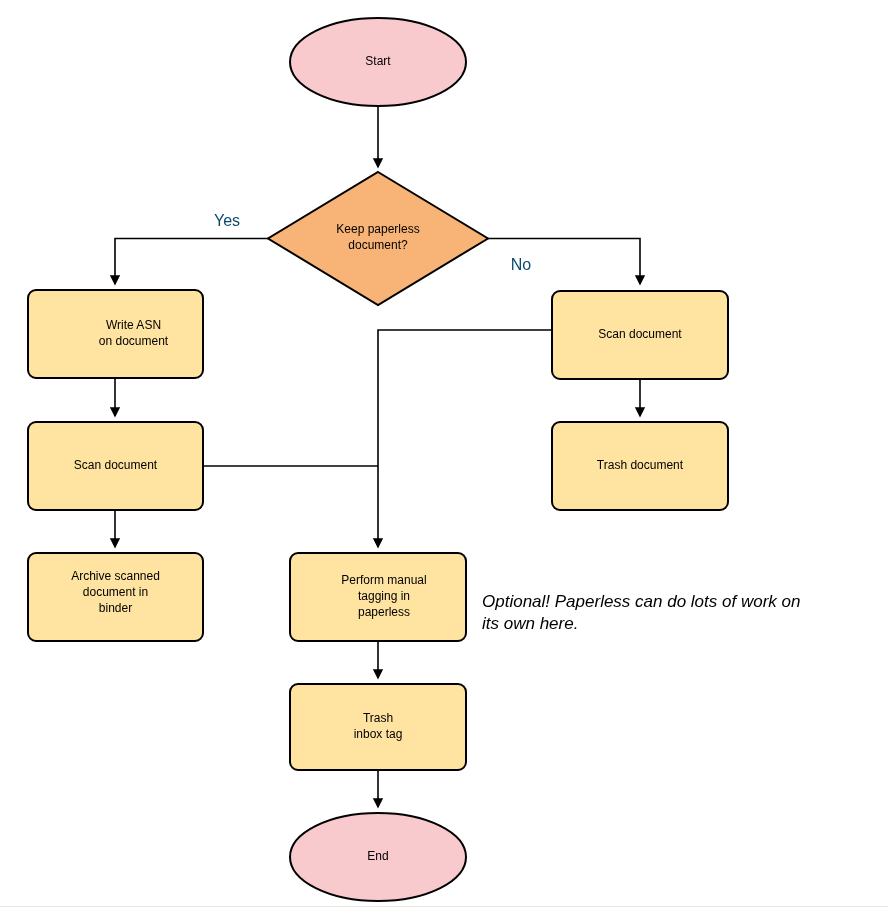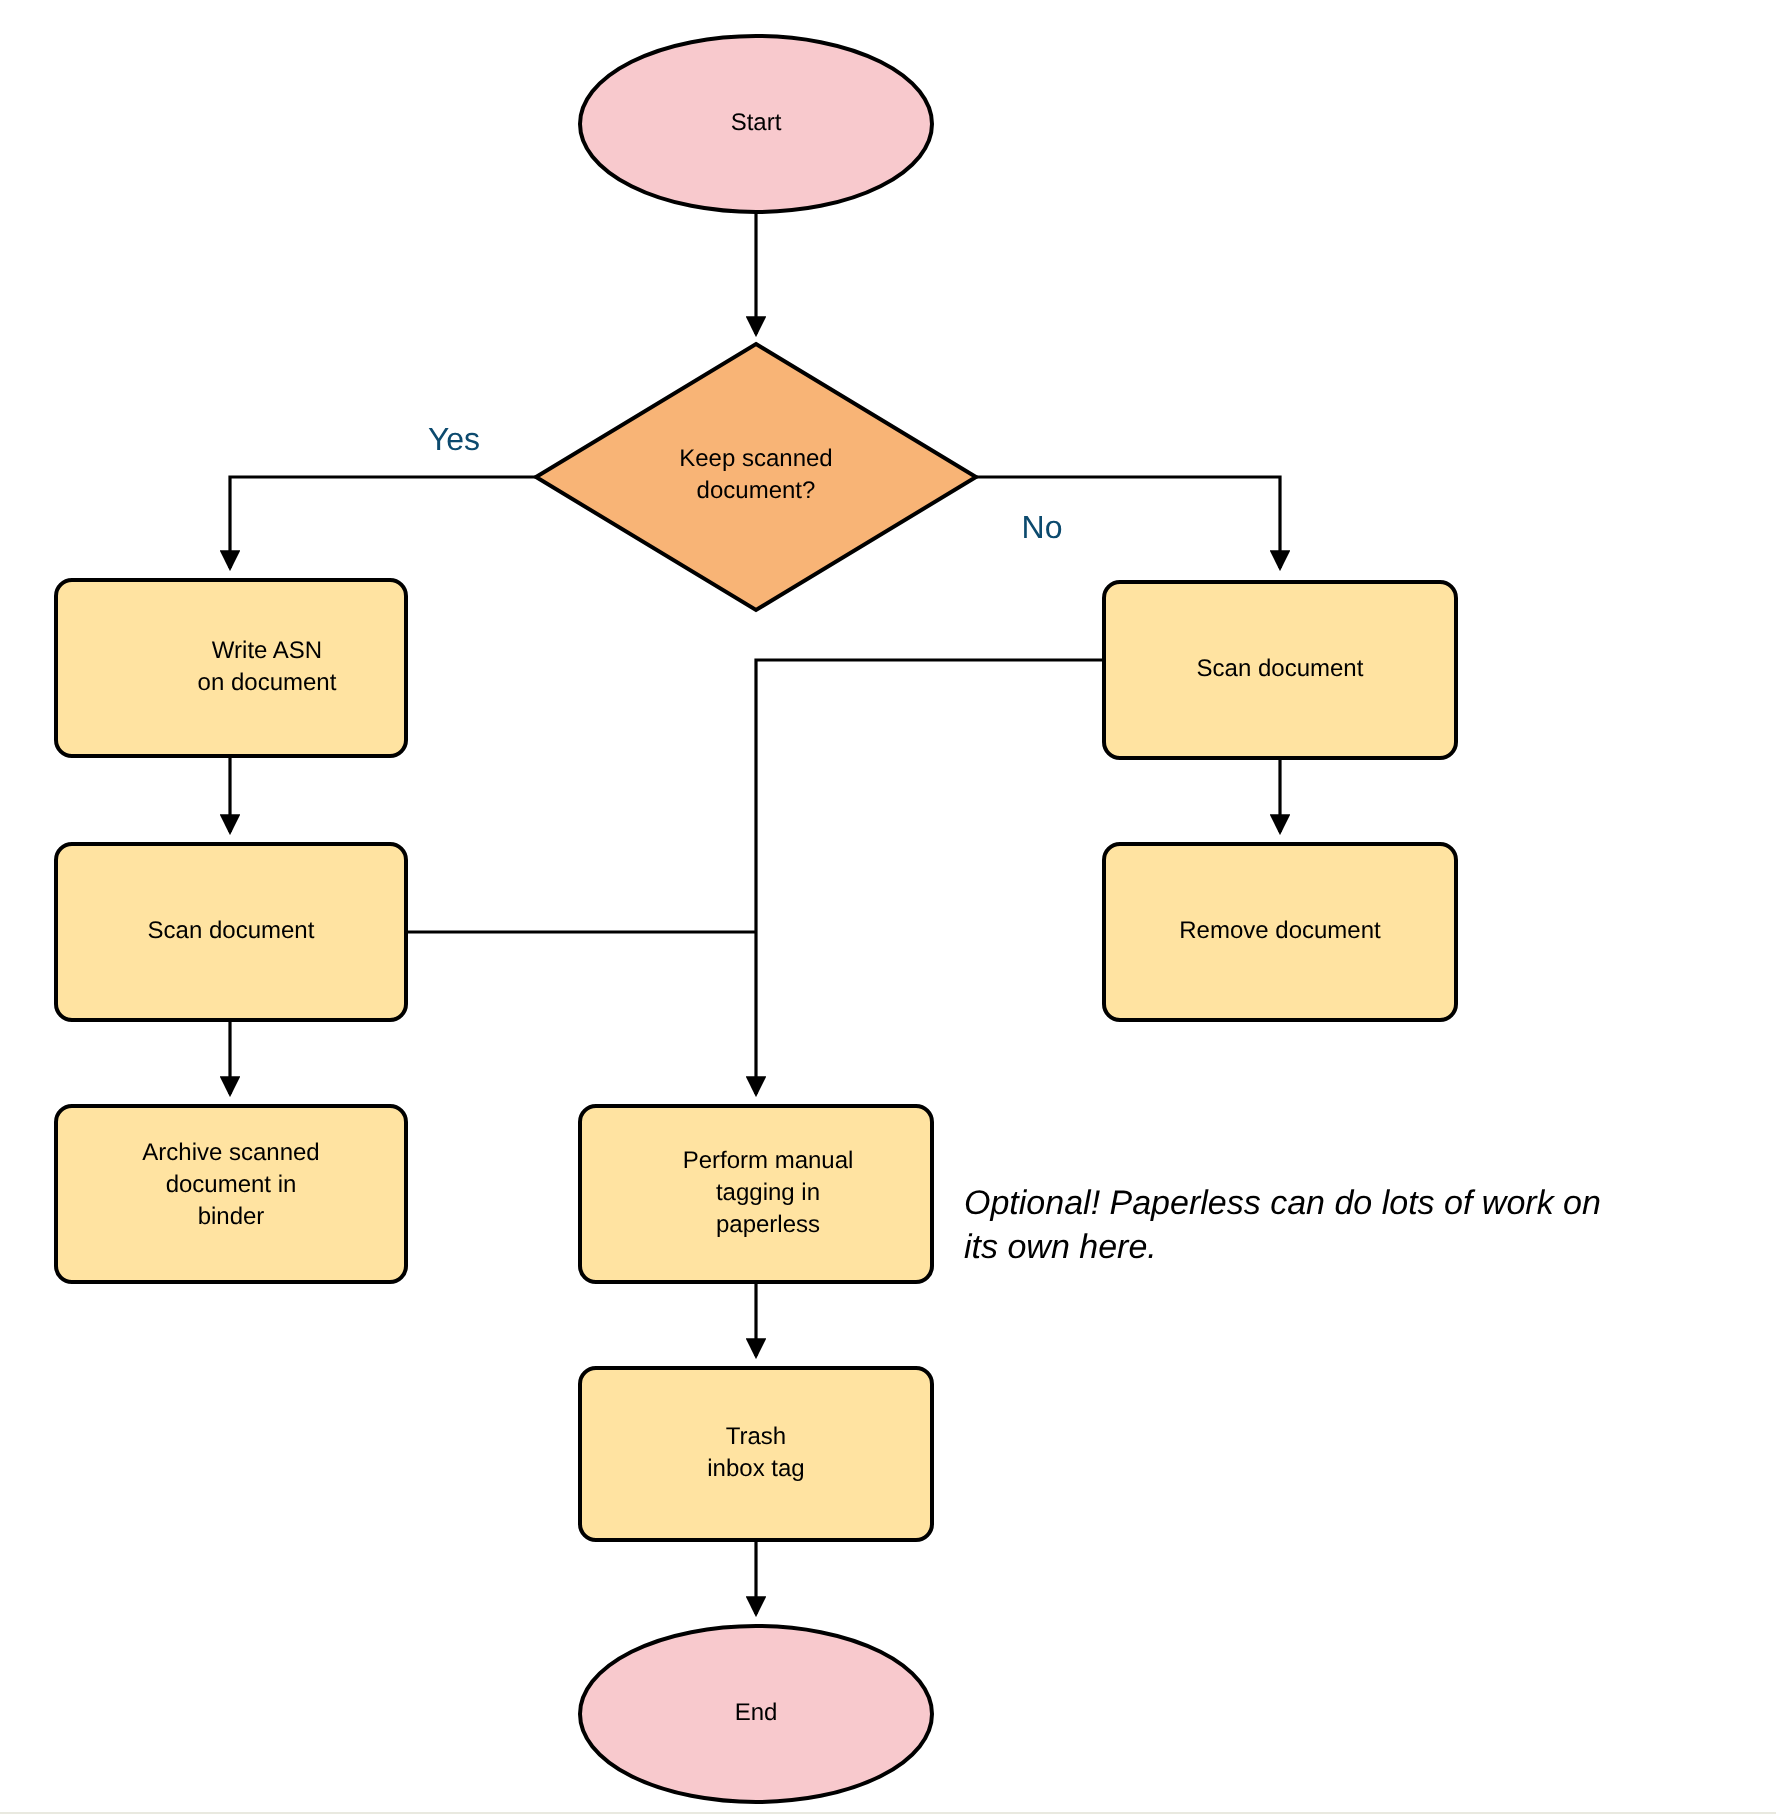--- a/index.html
+++ b/index.html
@@ -97,39 +97,39 @@
       <rect x="552" y="291" width="176" height="88" rx="8" ry="8" fill="#ffe3a1"></rect>
       <rect x="552" y="422" width="176" height="88" rx="8" ry="8" fill="#ffe3a1"></rect>
       <rect x="290" y="553" width="176" height="88" rx="8" ry="8" fill="#ffe3a1"></rect>
       <rect x="290" y="684" width="176" height="86" rx="8" ry="8" fill="#ffe3a1"></rect>
       <ellipse cx="378" cy="857" rx="88" ry="44" fill="#f8c9cd"></ellipse>
     </g>
   </svg>
 
   <div class="node-label" style="left:290px; top:18px; width:176px; height:88px;">Start</div>
 
-  <div class="node-label" style="left:278px; top:174px; width:200px; height:128px;">Keep scanned
+  <div class="node-label" style="left:278px; top:174px; width:200px; height:128px;">Keep paperless
 document?</div>
 
   <div class="edge-label" style="left:197px; top:209px; width:60px; height:24px;">Yes</div>
 
   <div class="edge-label" style="left:496px; top:209px; width:50px; height:24px;margin-top:44px;">No</div>
 
   <div class="node-label" style="left:28px; top:290px; width:175px; height:88px;padding-left:18px;">Write ASN
 on document</div>
 
   <div class="node-label" style="left:28px; top:422px; width:175px; height:88px;">Scan document</div>
 
   <div class="node-label" style="left:28px; top:553px; width:175px; height:80px;">Archive scanned
 document in
 binder</div>
 
   <div class="node-label" style="left:552px; top:291px; width:176px; height:88px;">Scan document</div>
 
-  <div class="node-label" style="left:552px; top:422px; width:176px; height:88px;">Remove document</div>
+  <div class="node-label" style="left:552px; top:422px; width:176px; height:88px;">Trash document</div>
 
   <div class="node-label" style="left:290px; top:553px; width:188px; height:88px;">Perform manual
 tagging in
 paperless</div>
 
   <div class="annotation" style="left:482px; top:591px; width:420px; height:52px;">Optional! Paperless can do lots of work on
 its own here.</div>
 
   <div class="node-label" style="left:290px; top:684px; width:176px; height:86px;">Trash
 inbox tag</div>

